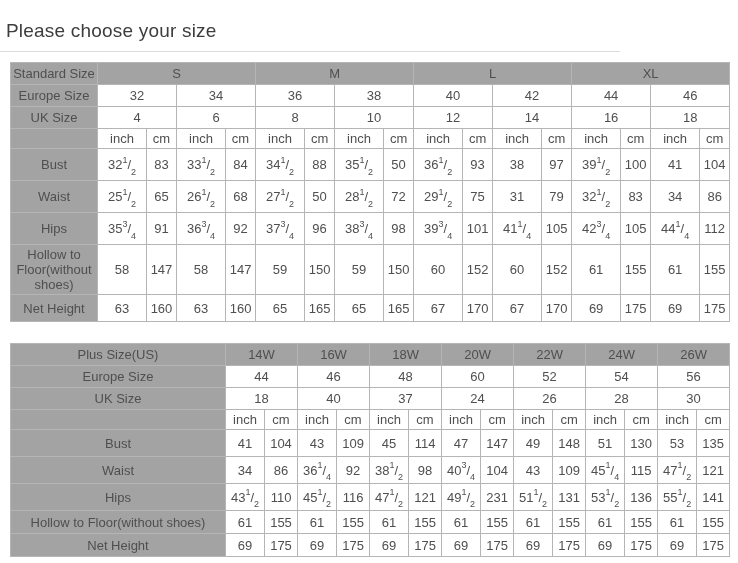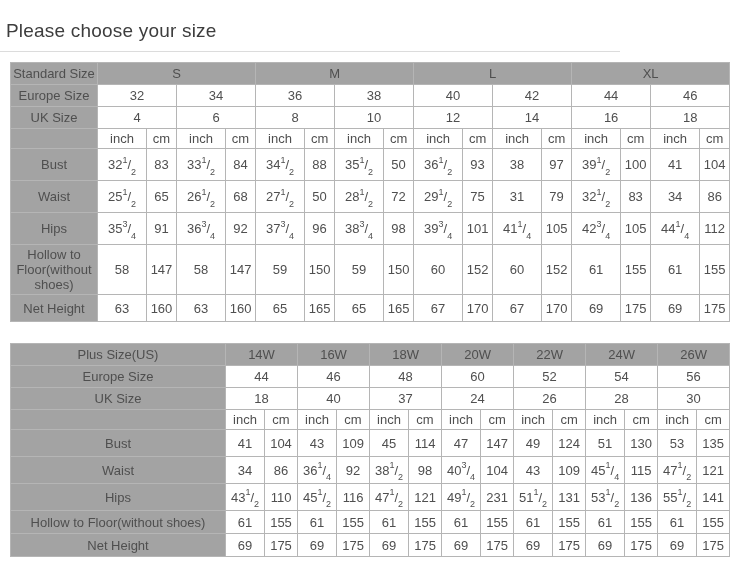--- a/index.html
+++ b/index.html
@@ -306,21 +306,21 @@
             <td class="lab-cell">Bust</td>
             <td class="val-cell">41</td>
             <td class="val-cell">104</td>
             <td class="val-cell">43</td>
             <td class="val-cell">109</td>
             <td class="val-cell">45</td>
             <td class="val-cell">114</td>
             <td class="val-cell">47</td>
             <td class="val-cell">147</td>
             <td class="val-cell">49</td>
-            <td class="val-cell">124</td>
+            <td class="val-cell">148</td>
             <td class="val-cell">51</td>
             <td class="val-cell">130</td>
             <td class="val-cell">53</td>
             <td class="val-cell">135</td>
           </tr>
           <tr class="measure-row">
             <td class="lab-cell">Waist</td>
             <td class="val-cell">34</td>
             <td class="val-cell">86</td>
             <td class="val-cell">36<sup>1</sup>/<sub>4</sub></td>

